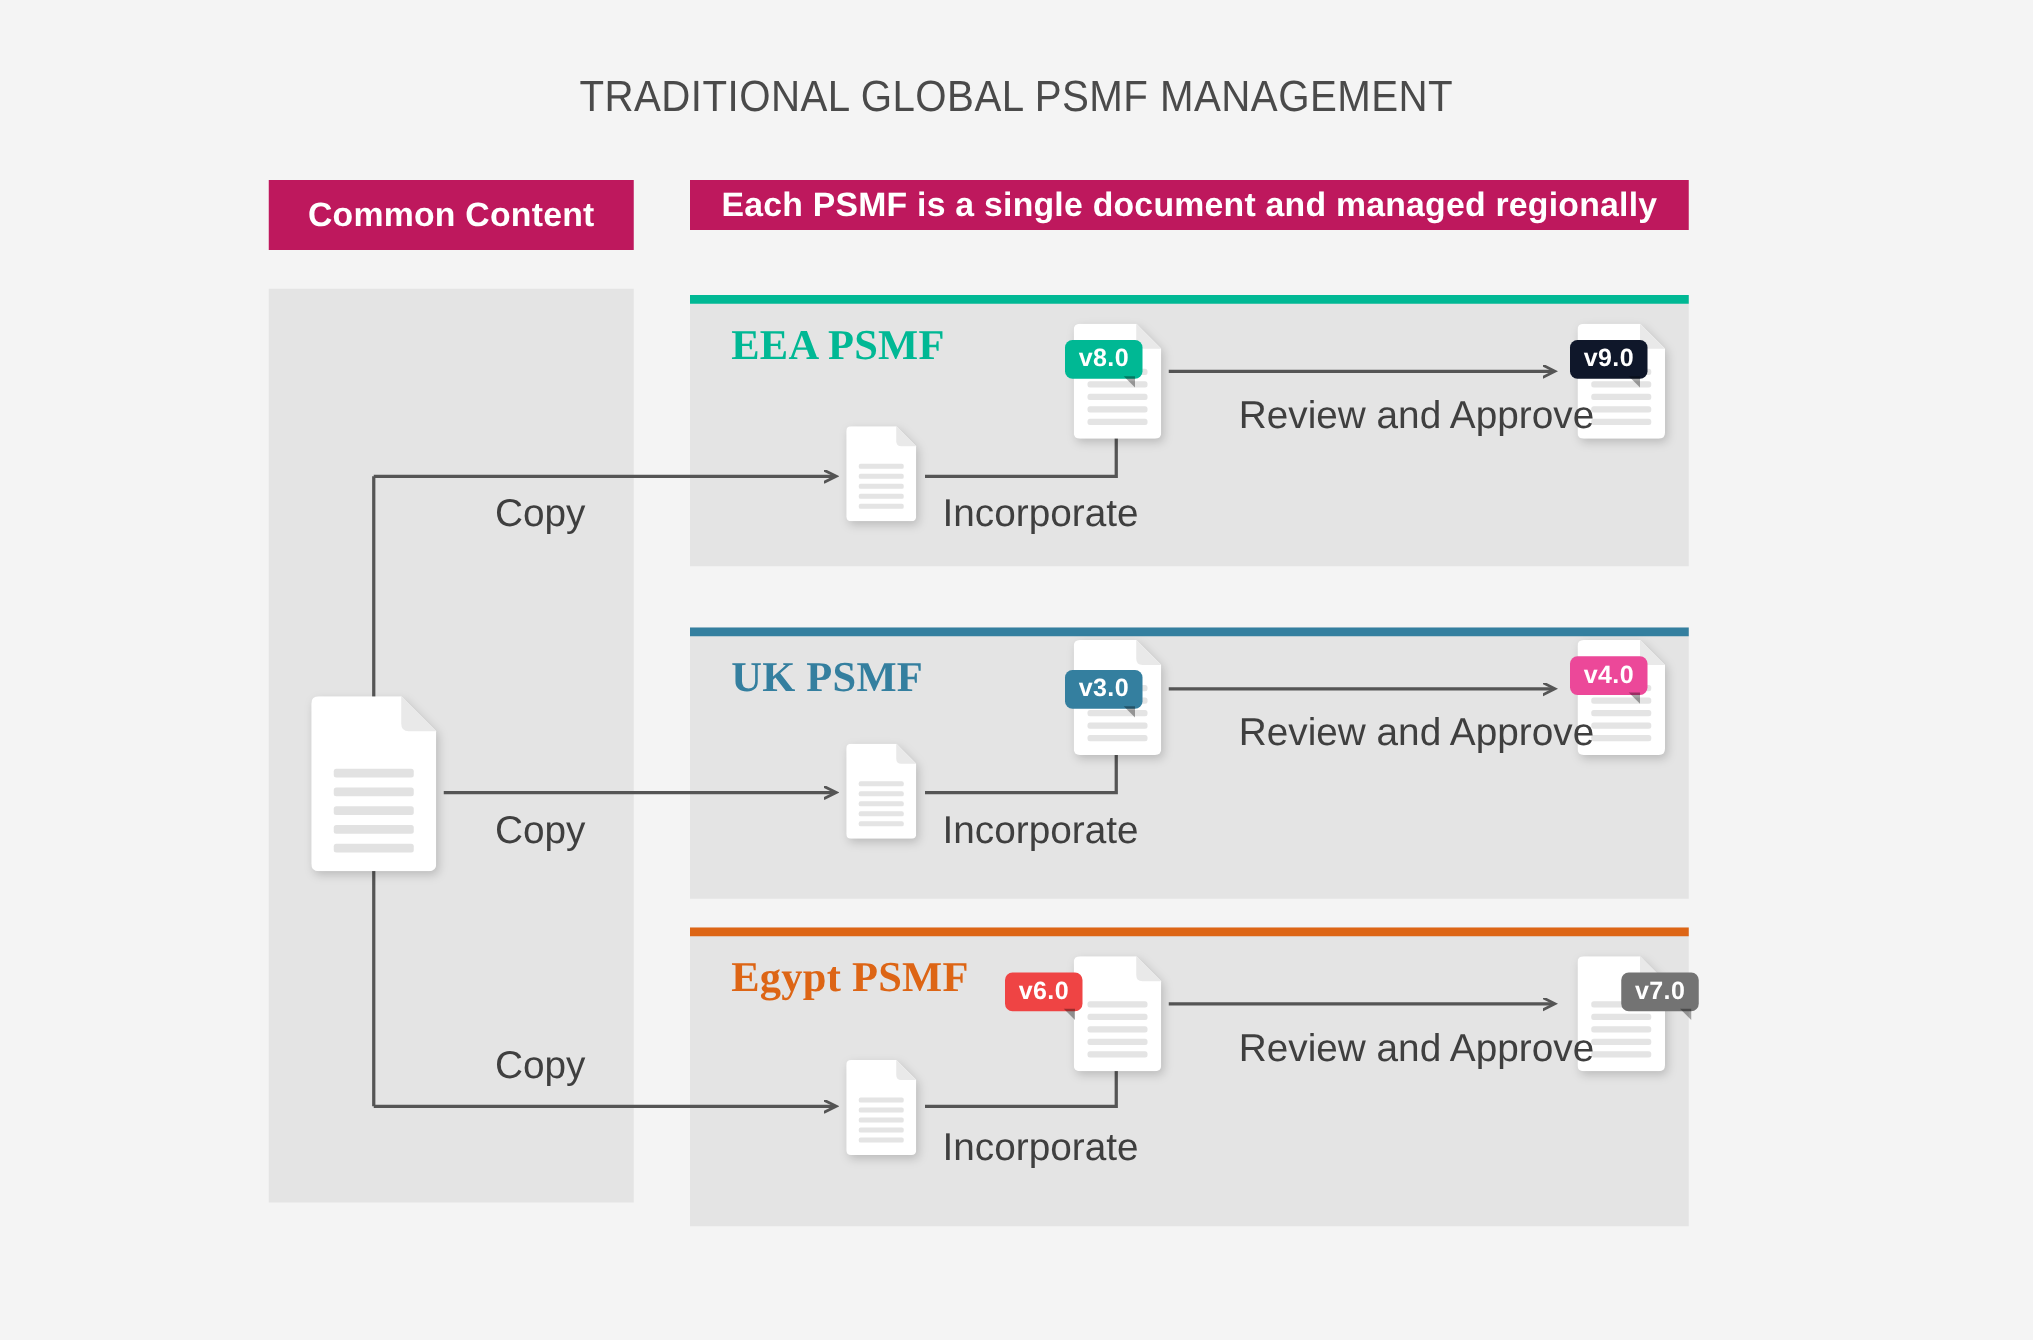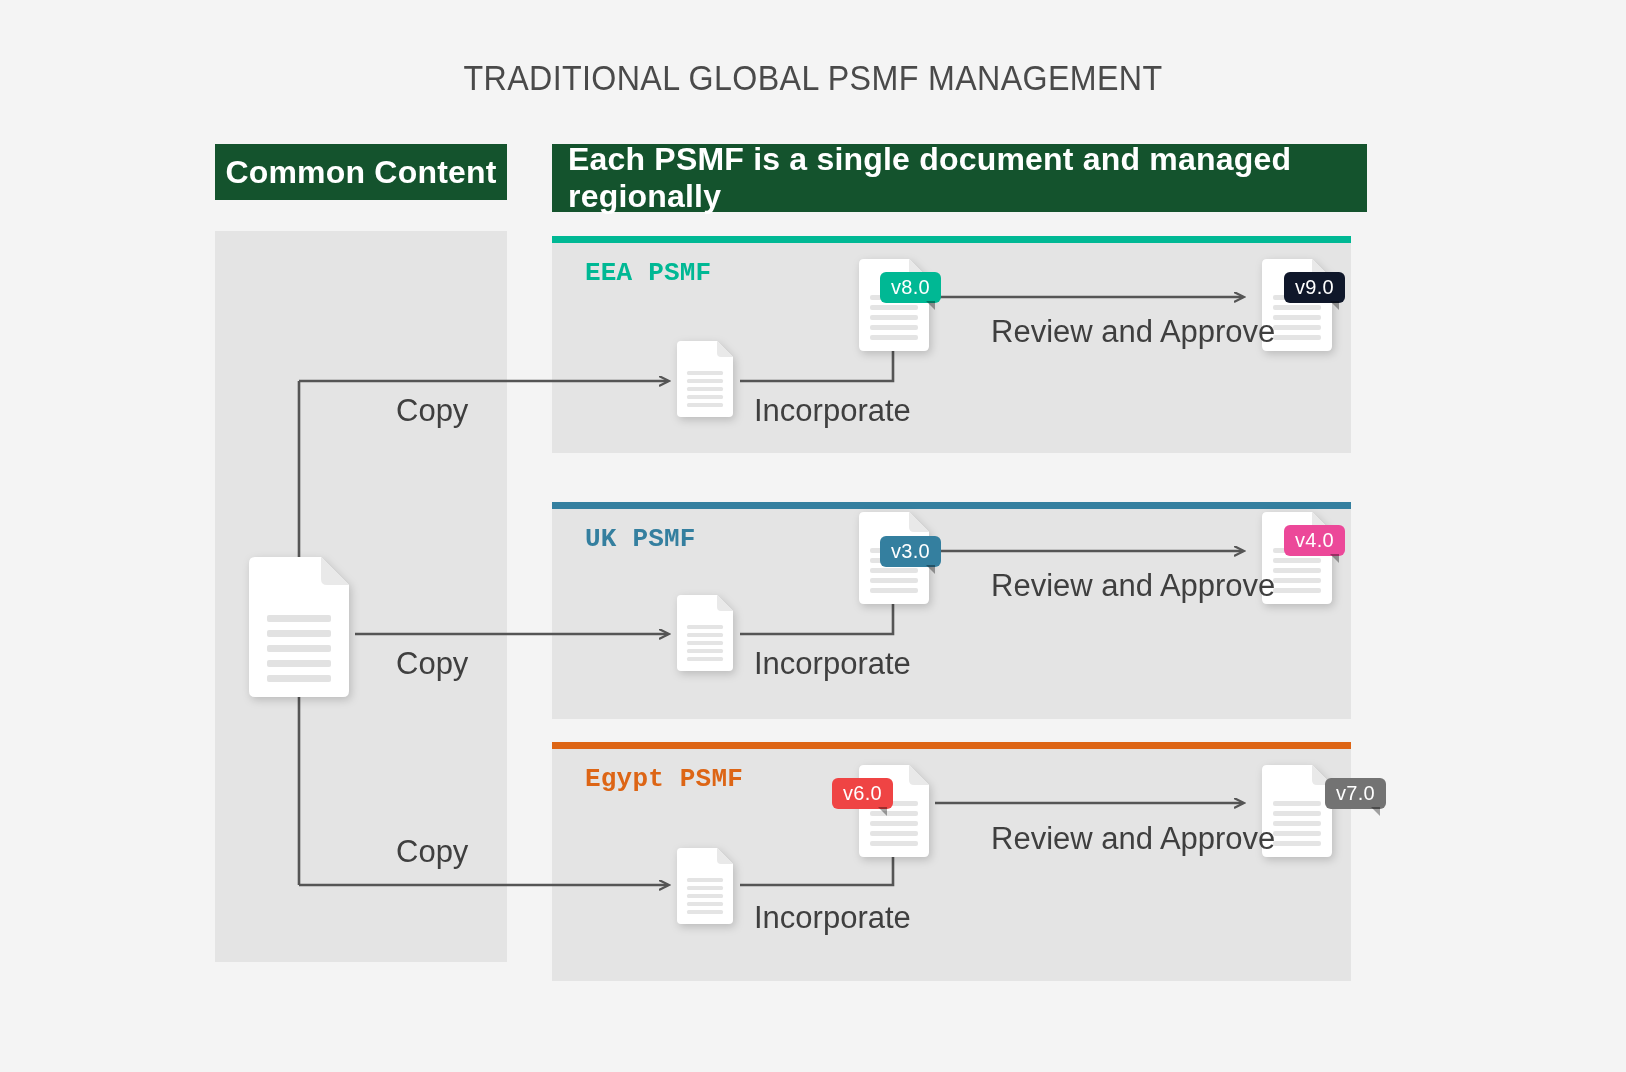--- a/index.html
+++ b/index.html
@@ -30,32 +30,32 @@
     font-weight: 400;
     letter-spacing: 0.4px;
     color: #4a4a4a;
     font-family: "Liberation Sans Narrow", "Liberation Sans", sans-serif;
     transform: scaleX(0.92);
   }
 
   
   .hdr {
     position: absolute;
-    background: #14532d;
+    background: #be185d;
     color: #ffffff;
     display: flex;
     align-items: center;
     justify-content: center;
     font-weight: bold;
-    font-size: 32px;
+    font-size: 27px;
     letter-spacing: 0.2px;
     font-family: "Liberation Sans Narrow", "Liberation Sans", sans-serif;
   }
   .hdr-left  { left: 215px; top: 144px; width: 292px; height: 56px; }
-  .hdr-right { left: 552px; top: 144px; width: 799px; height: 68px; padding-left: 16px; }
+  .hdr-right { left: 552px; top: 144px; width: 799px; height: 40px; }
 
   
   .left-panel {
     position: absolute;
     left: 215px;
     top: 231px;
     width: 292px;
     height: 731px;
     background: #e4e4e4;
   }
@@ -75,48 +75,47 @@
     position: absolute;
     left: 0;
     top: 0;
     width: 100%;
     height: 7px;
   }
   .region-title {
     position: absolute;
     left: 33px;
     top: 22px;
-    font-size: 26px;
+    font-size: 34px;
     font-weight: bold;
-    font-family: Liberation Mono, monospace;
+    font-family: Liberation Serif, serif;
     letter-spacing: 0.2px;
   }
 
   
   .doc {
     position: absolute;
     filter: drop-shadow(2px 3px 4px rgba(0,0,0,0.18));
   }
 
   
   .vbadge {
     position: absolute;
     display: flex;
     align-items: center;
     justify-content: flex-start;
     height: 31px;
     padding: 0 11px;
     border-radius: 6px;
     color: #ffffff;
-    font-weight: normal;
+    font-weight: bold;
     font-size: 20px;
     font-family: "Liberation Sans Narrow", "Liberation Sans", sans-serif;
     letter-spacing: 0.3px;
     z-index: 5;
-    margin-left: 28px;
   }
   .vbadge::after {
     content: "";
     position: absolute;
     right: 6px;
     bottom: -7px;
     width: 0; height: 0;
     border-left: 9px solid transparent;
     border-right: 0 solid transparent;
     border-top: 9px solid rgba(0,0,0,0.35);

